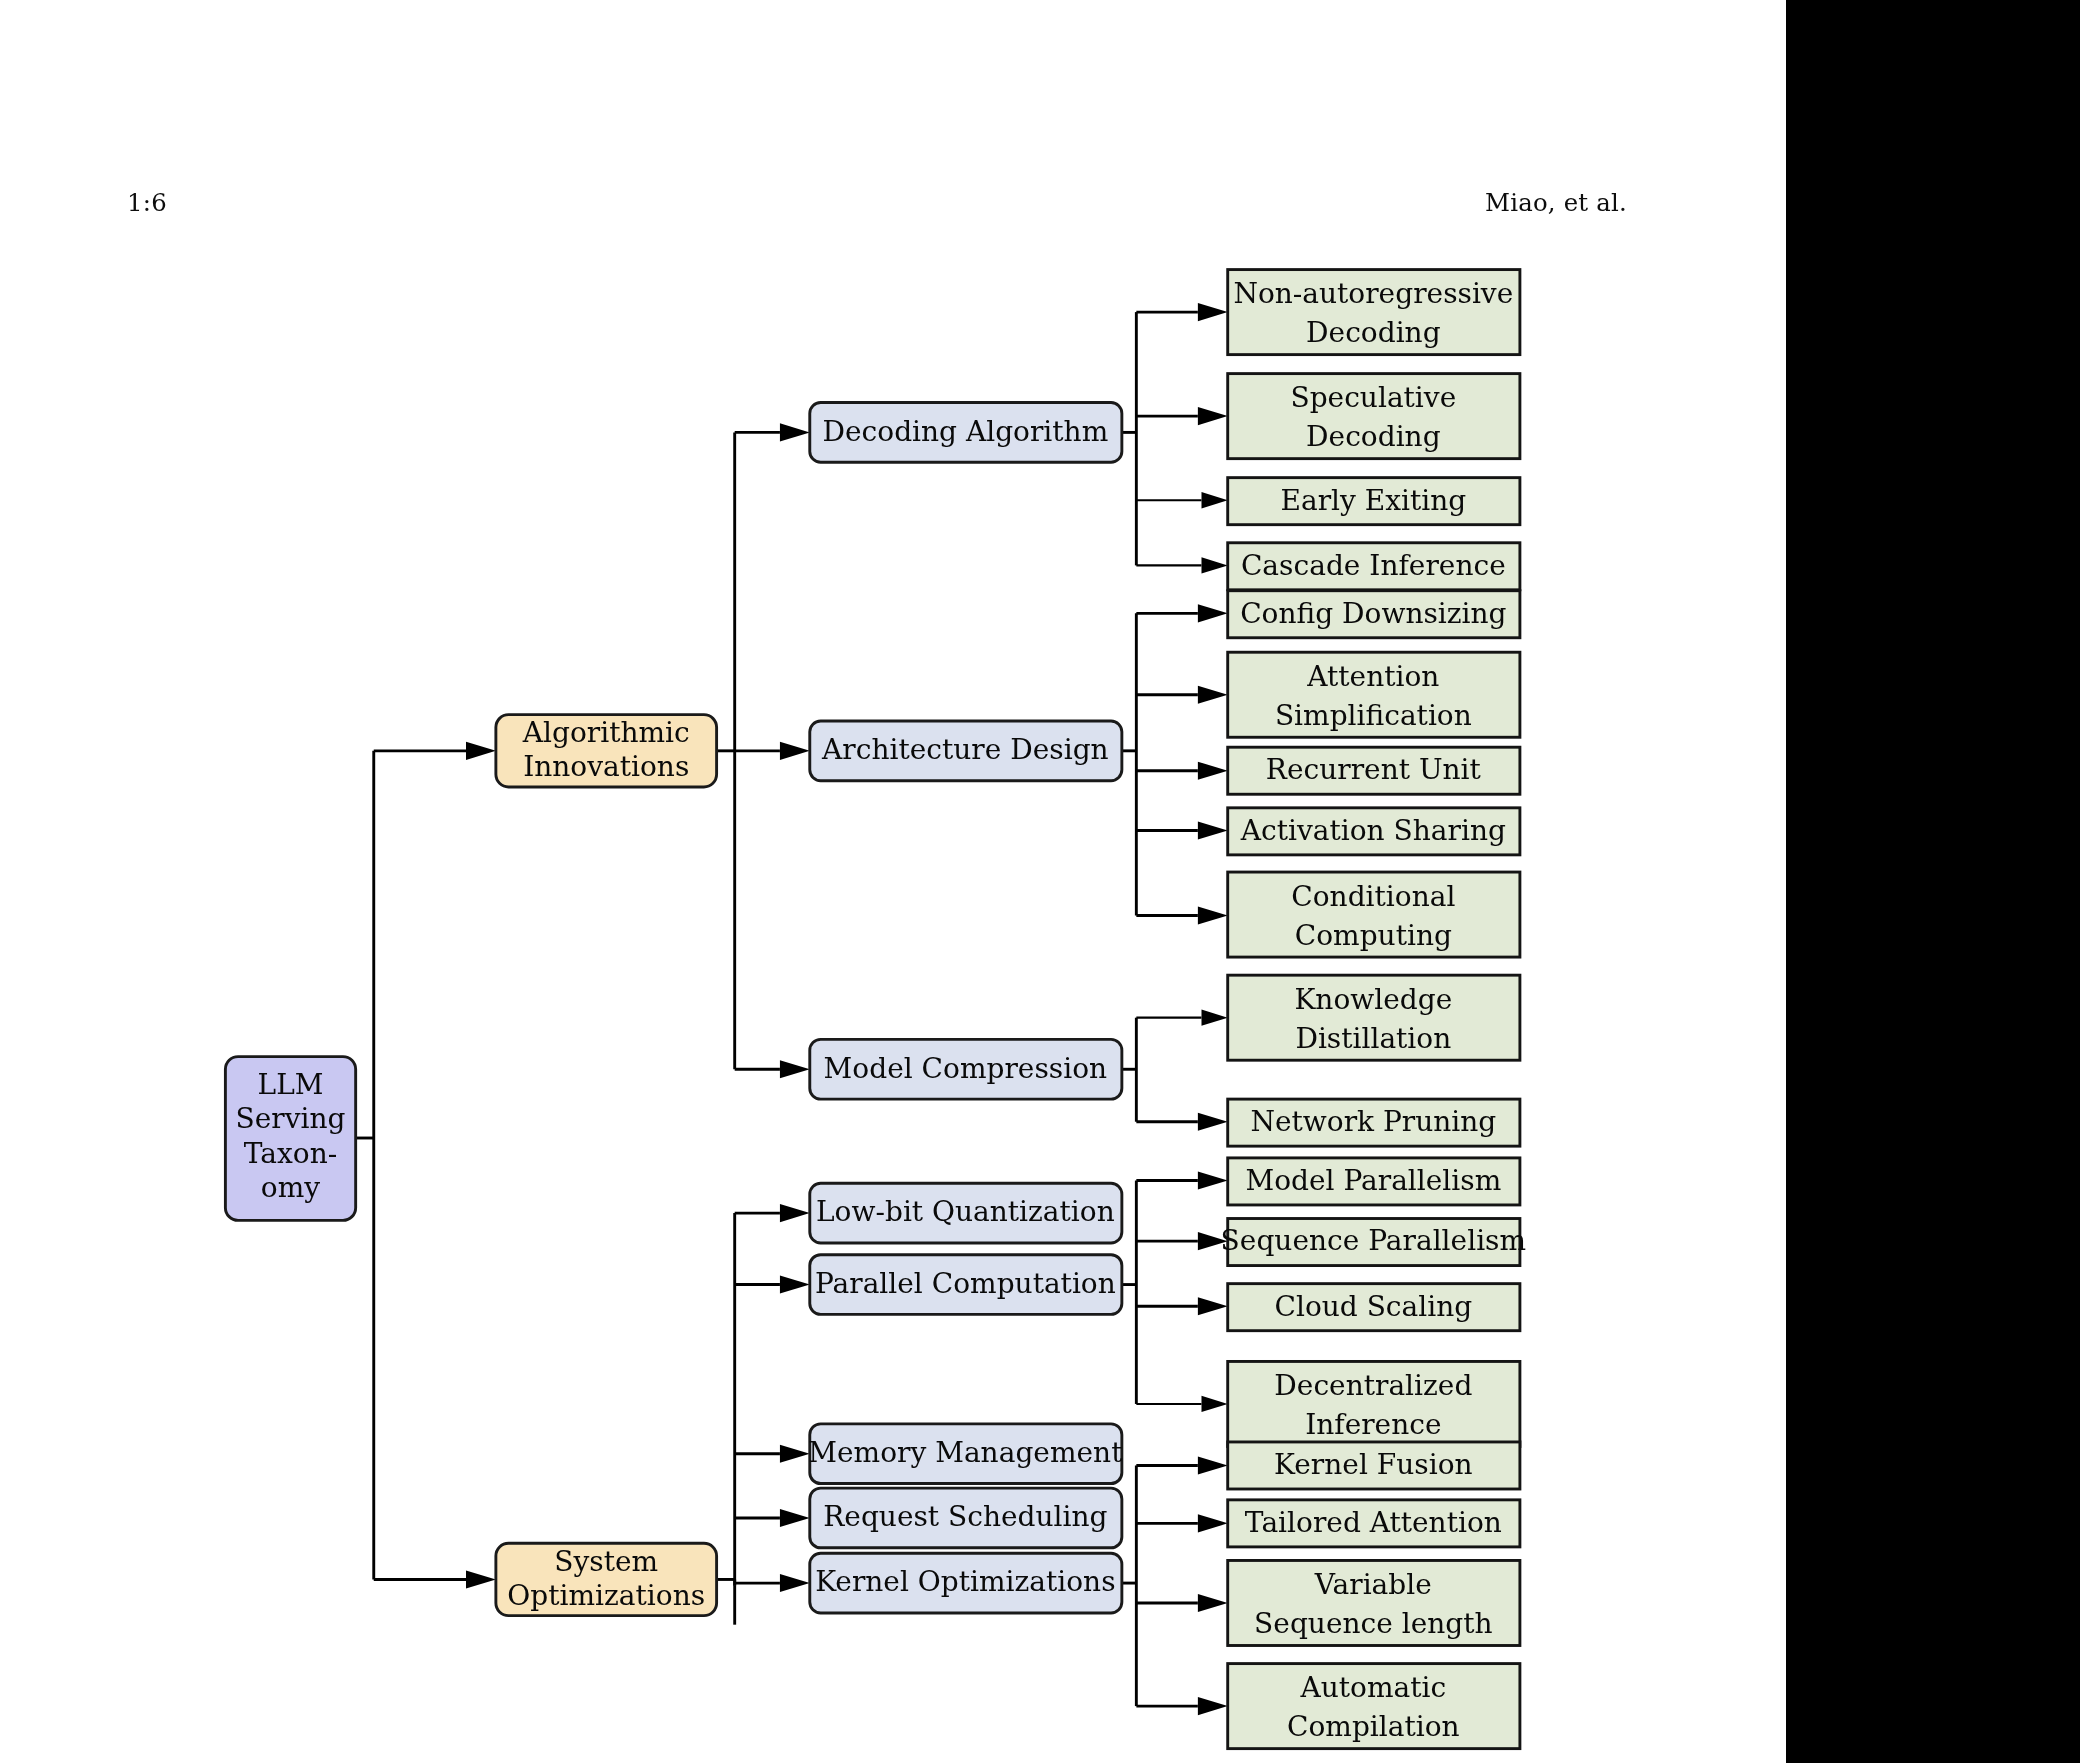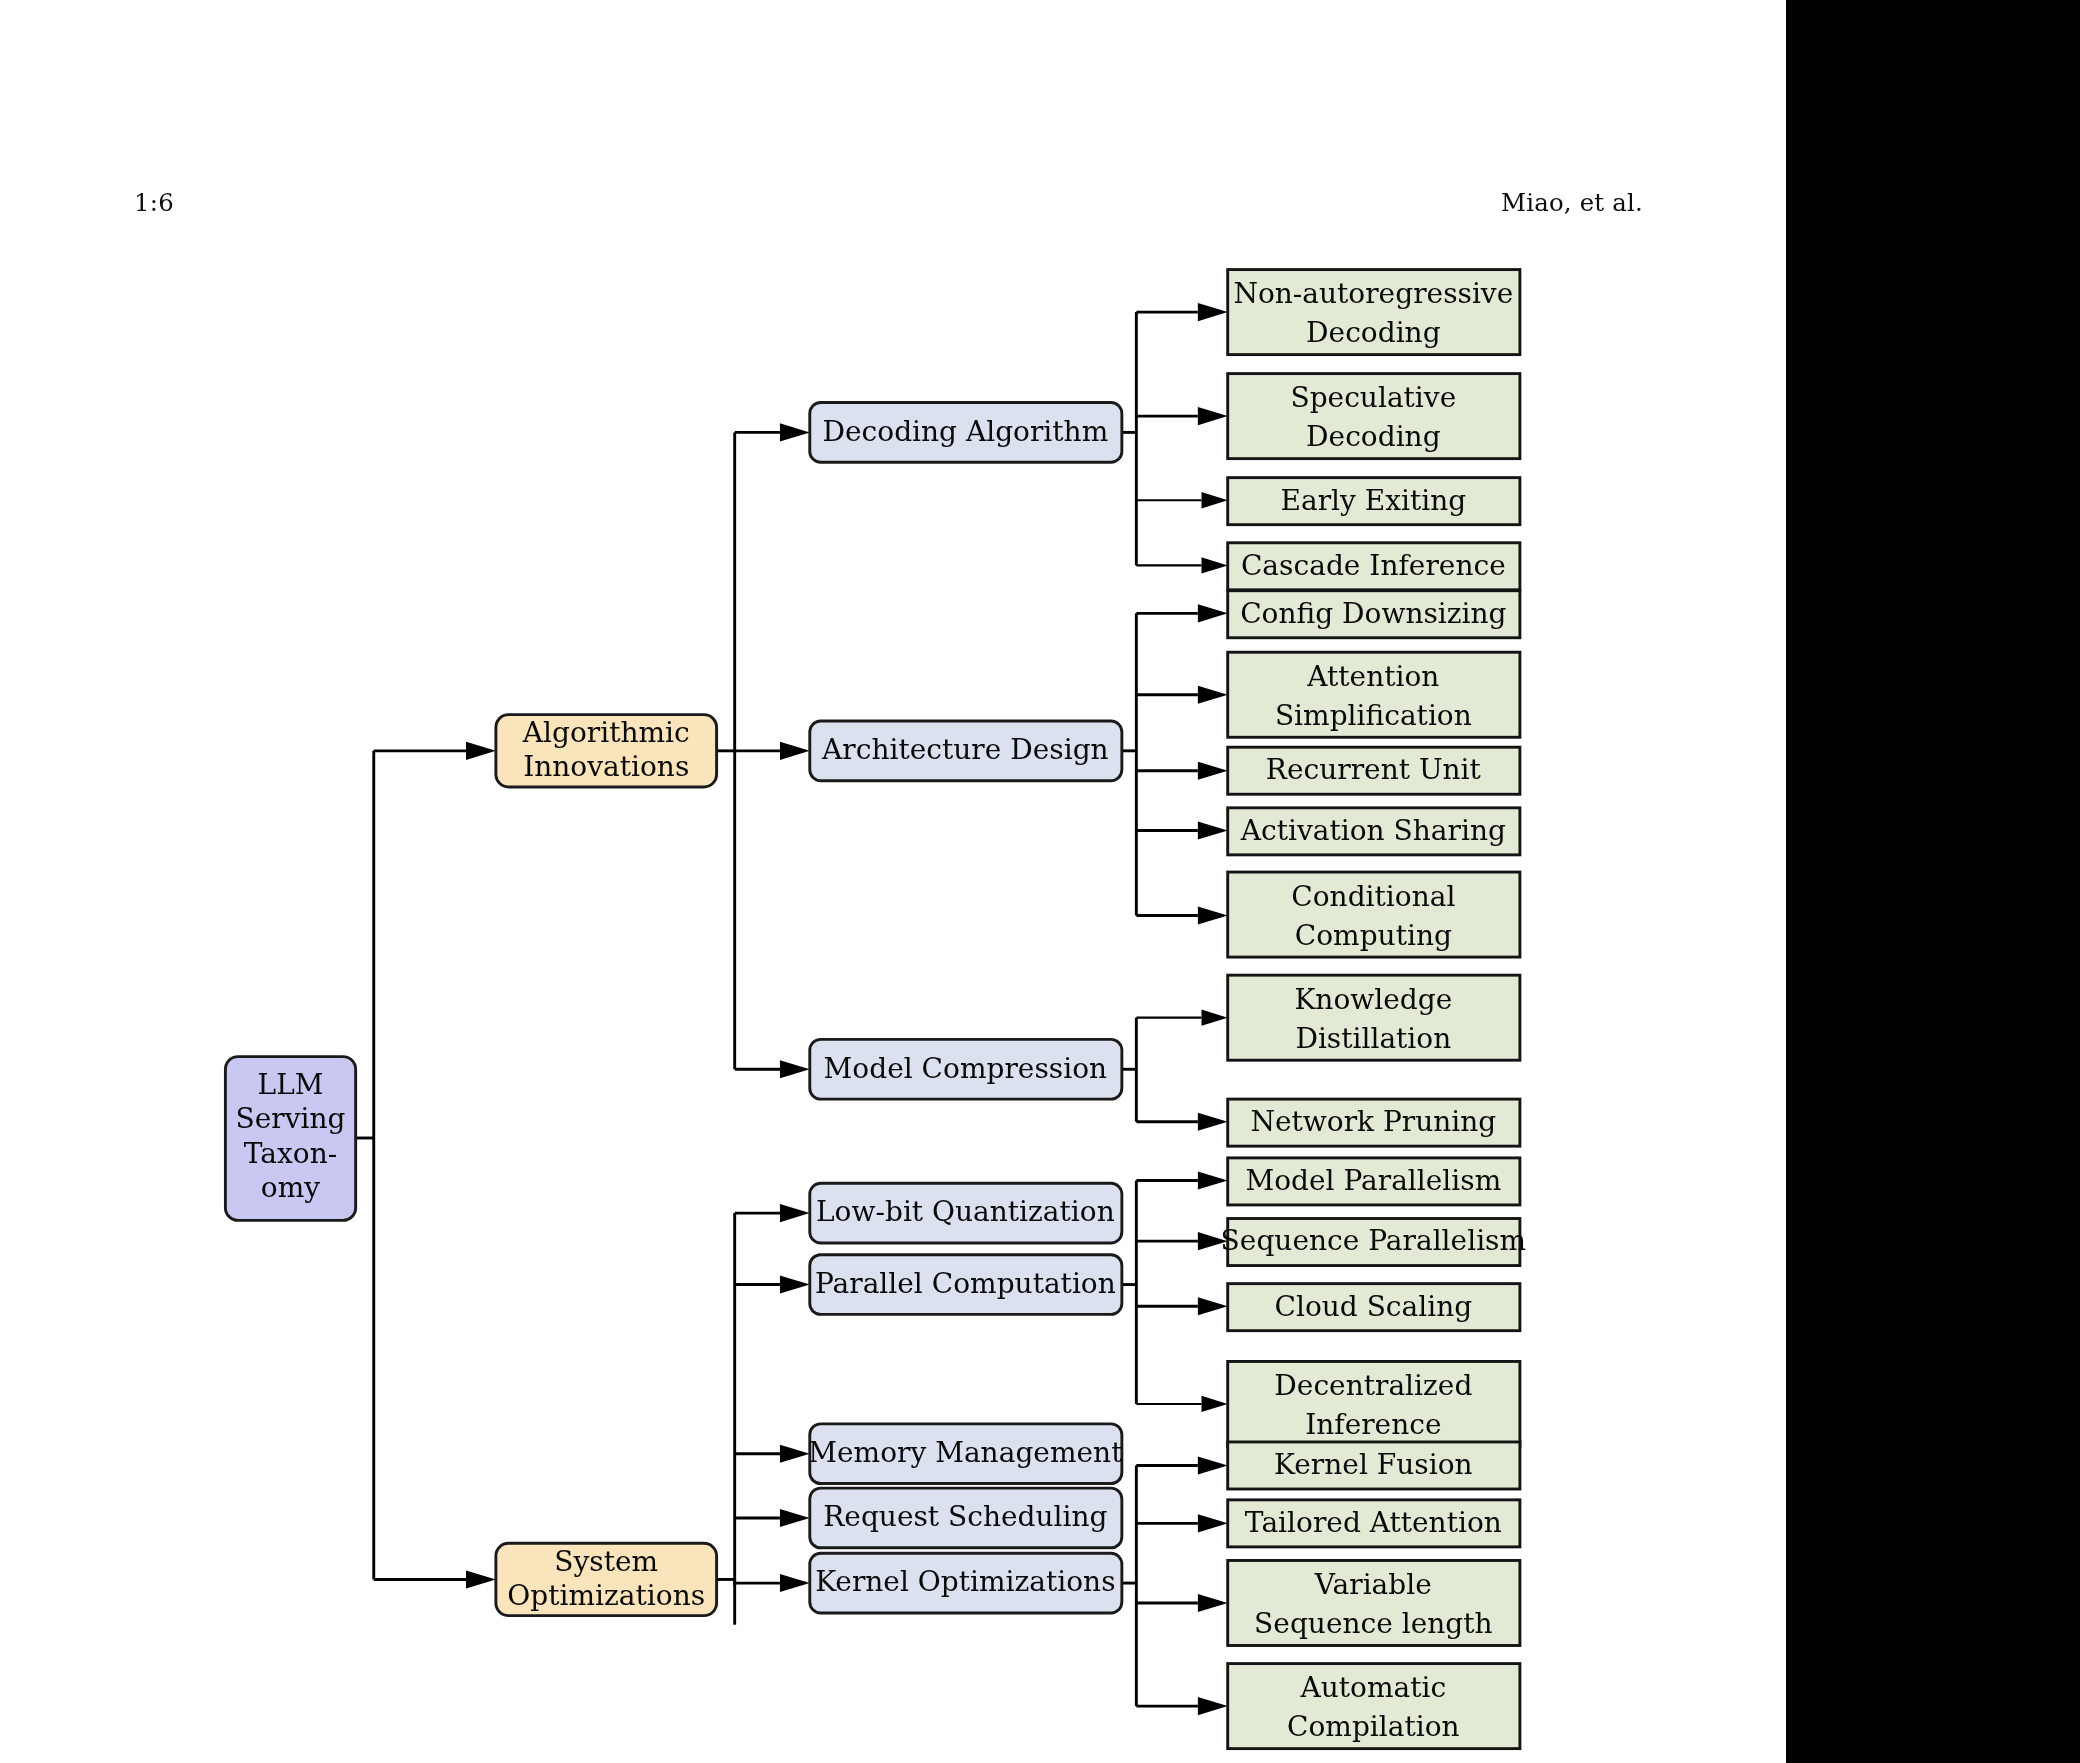--- a/index.html
+++ b/index.html
@@ -30,22 +30,22 @@
     background: #000000;
   }
   .hdr {
     position: absolute;
     font-family: "DejaVu Serif", serif;
     font-size: 24.4px;
     color: #0d0d0d;
     letter-spacing: 0.2px;
     white-space: nowrap;
   }
-  #hdr-left { left: 127px; top: 188px; margin-left: 7px; }
-  #hdr-right { left: 1485px; top: 188px; margin-left: 16px; }
+  #hdr-left { left: 127px; top: 188px; }
+  #hdr-right { left: 1485px; top: 188px; }
 
   #tree-svg {
     position: absolute;
     left: 0;
     top: 0;
     width: 1786px;
     height: 1764px;
   }
   .node-text {
     font-family: "DejaVu Serif", serif;

